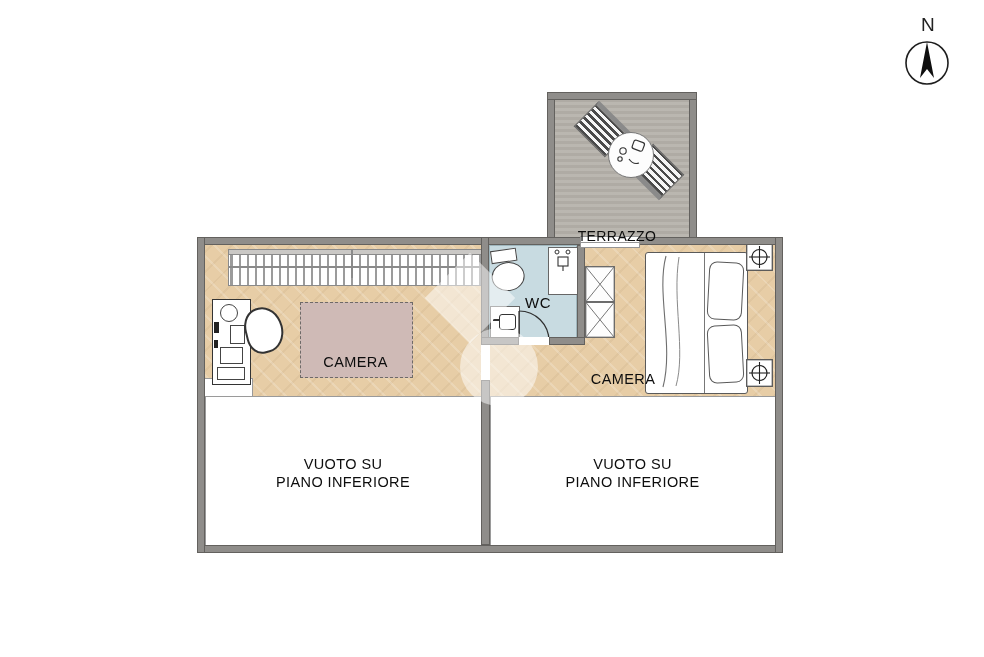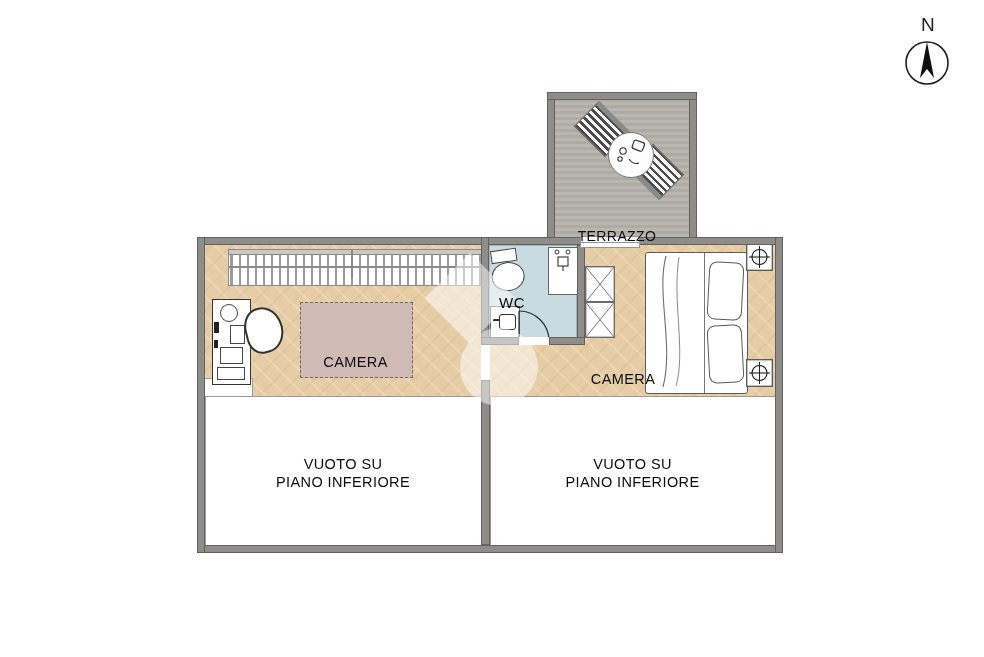--- a/index.html
+++ b/index.html
@@ -122,21 +122,21 @@
     </svg>
   </div>
   <div class="wc-furn" style="left:490px;top:306px;width:28px;height:31px;background:#fff;border:1px solid #666;">
     <div style="position:absolute;left:8px;top:7px;width:15px;height:14px;border:1.2px solid #333;border-radius:3px;"></div>
     <div style="position:absolute;left:2px;top:12px;width:7px;height:2px;background:#333;"></div>
   </div>
   <svg class="wc-furn" style="left:505px;top:305px;z-index:3;" width="50" height="42" viewBox="0 0 50 42">
     <path d="M44 36 A 30 30 0 0 0 14 6" fill="none" stroke="#2e2e2e" stroke-width="1.2"></path>
     <line x1="14" y1="36" x2="14" y2="6" stroke="#2e2e2e" stroke-width="1.2"></line>
   </svg>
-  <div class="lbl" style="left:468px;top:294px;width:88px;font-size:15px;">WC</div>
+  <div class="lbl" style="left:494px;top:294px;width:88px;font-size:15px;">WC</div>
 
   <svg class="furn" style="left:585px;top:266px;" width="30" height="72" viewBox="0 0 30 72">
     <rect x="0.7" y="0.7" width="28.6" height="35" fill="#fdfdfd" stroke="#666" stroke-width="1.3"></rect>
     <rect x="0.7" y="36.3" width="28.6" height="35" fill="#fdfdfd" stroke="#666" stroke-width="1.3"></rect>
     <line x1="1" y1="1" x2="29" y2="35.5" stroke="#777" stroke-width="1"></line>
     <line x1="29" y1="1" x2="1" y2="35.5" stroke="#777" stroke-width="1"></line>
     <line x1="1" y1="36.5" x2="29" y2="71" stroke="#777" stroke-width="1"></line>
     <line x1="29" y1="36.5" x2="1" y2="71" stroke="#777" stroke-width="1"></line>
   </svg>
 

